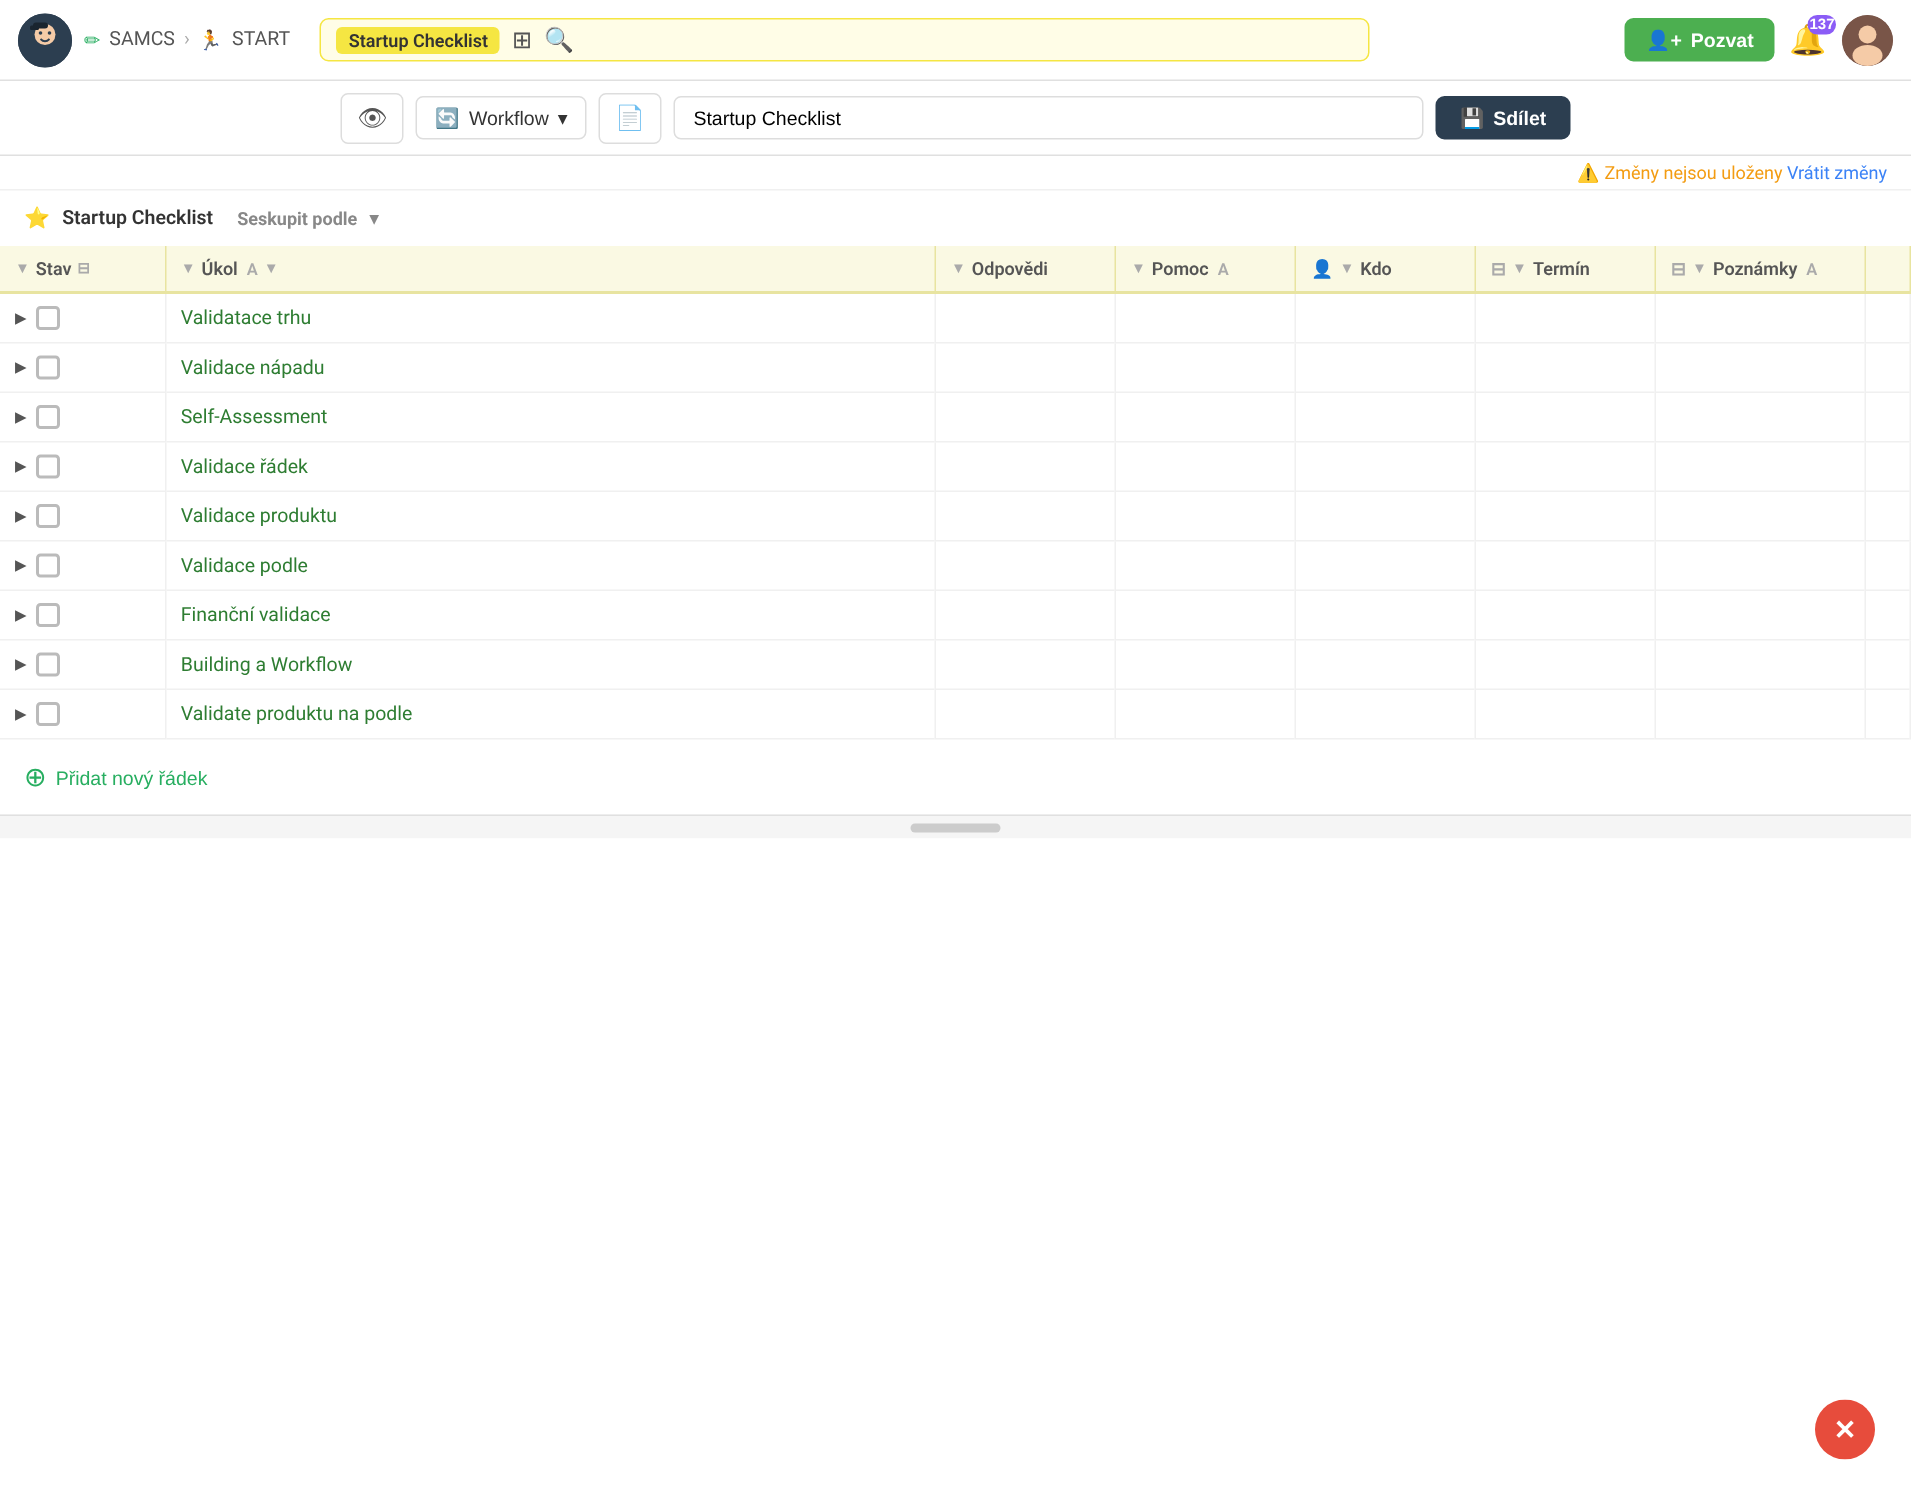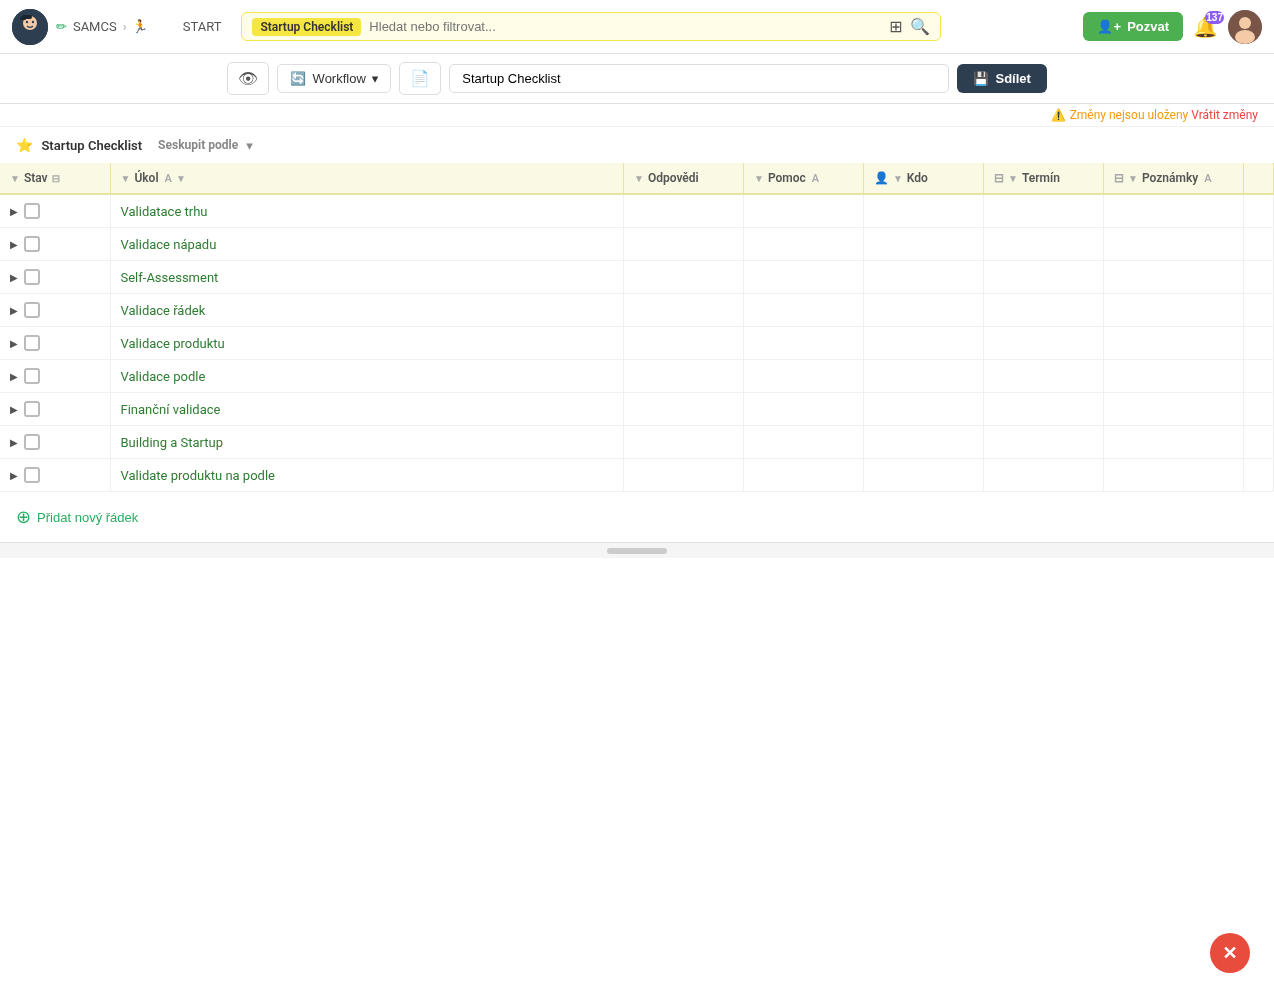--- a/index.html
+++ b/index.html
@@ -83,21 +83,21 @@
       display: flex; align-items: center; gap: 6px;
       background: #2c3e50; color: #fff; border: none; border-radius: 6px;
       padding: 7px 16px; font-size: 13px; font-weight: 600; cursor: pointer;
     }
 
     
     .unsaved-bar {
       text-align: right; padding: 4px 16px; font-size: 12px; color: #f39c12;
       background: #fff; border-bottom: 1px solid #f0f0f0;
     }
-    .unsaved-bar a { color: #ef4444; text-decoration: none; }
+    .unsaved-bar a { color: #3b82f6; text-decoration: none; }
 
     
     .content { padding: 0; }
     .group-header {
       display: flex; align-items: center; gap: 8px;
       padding: 10px 16px; font-size: 13px; font-weight: 500; color: #555;
     }
     .group-header .group-icon { color: #f5c518; font-size: 14px; }
 
     
@@ -179,25 +179,24 @@
       <path d="M15 17 Q18 20 21 17" stroke="#2c3e50" stroke-width="1.2" fill="none"></path>
       <rect x="8" y="8" width="6" height="3" rx="1" fill="#1a252f"></rect>
       <rect x="10" y="6" width="10" height="4" rx="2" fill="#1a252f"></rect>
     </svg>
   </div>
   <div class="breadcrumb">
     <span style="color:#27ae60">✏</span>
     <span style="cursor:pointer; font-size:13px; color:#555;">SAMCS</span>
     <span style="color:#aaa;">›</span>
     <span style="color:#e74c3c">🏃</span>
-    <span style="cursor:pointer; font-size:13px; color:#555;margin-left:28px;">START</span>
+    <span style="cursor:pointer; font-size:13px; color:#555;">START</span>
   </div>
   <div class="search-bar">
     <span class="tag">Startup Checklist</span>
-    <input type="text" placeholder="Hledat nebo filtrovat..." style="">
     <span class="icon-btn">⊞</span>
     <span class="icon-btn">🔍</span>
   </div>
   <div class="topbar-right">
     <button class="invite-btn">
       <span>👤+</span>
       <span>Pozvat</span>
     </button>
     <button class="notif-btn">
       🔔
@@ -426,21 +425,21 @@
       <td class="col-extra"></td>
     </tr>
         <tr>
       <td class="col-stav">
         <div class="stav-cell">
           <span class="row-expand">▶</span>
           <input type="checkbox" class="row-checkbox" style="">
         </div>
       </td>
       <td class="col-ukol">
-        <span class="task-name">Building a Startup</span>
+        <span class="task-name">Building a Workflow</span>
       </td>
       <td class="col-odpovedi"></td>
       <td class="col-pomoc"></td>
       <td class="col-kdo"></td>
       <td class="col-termin"></td>
       <td class="col-poznamky"></td>
       <td class="col-extra"></td>
     </tr>
         <tr>
       <td class="col-stav">

